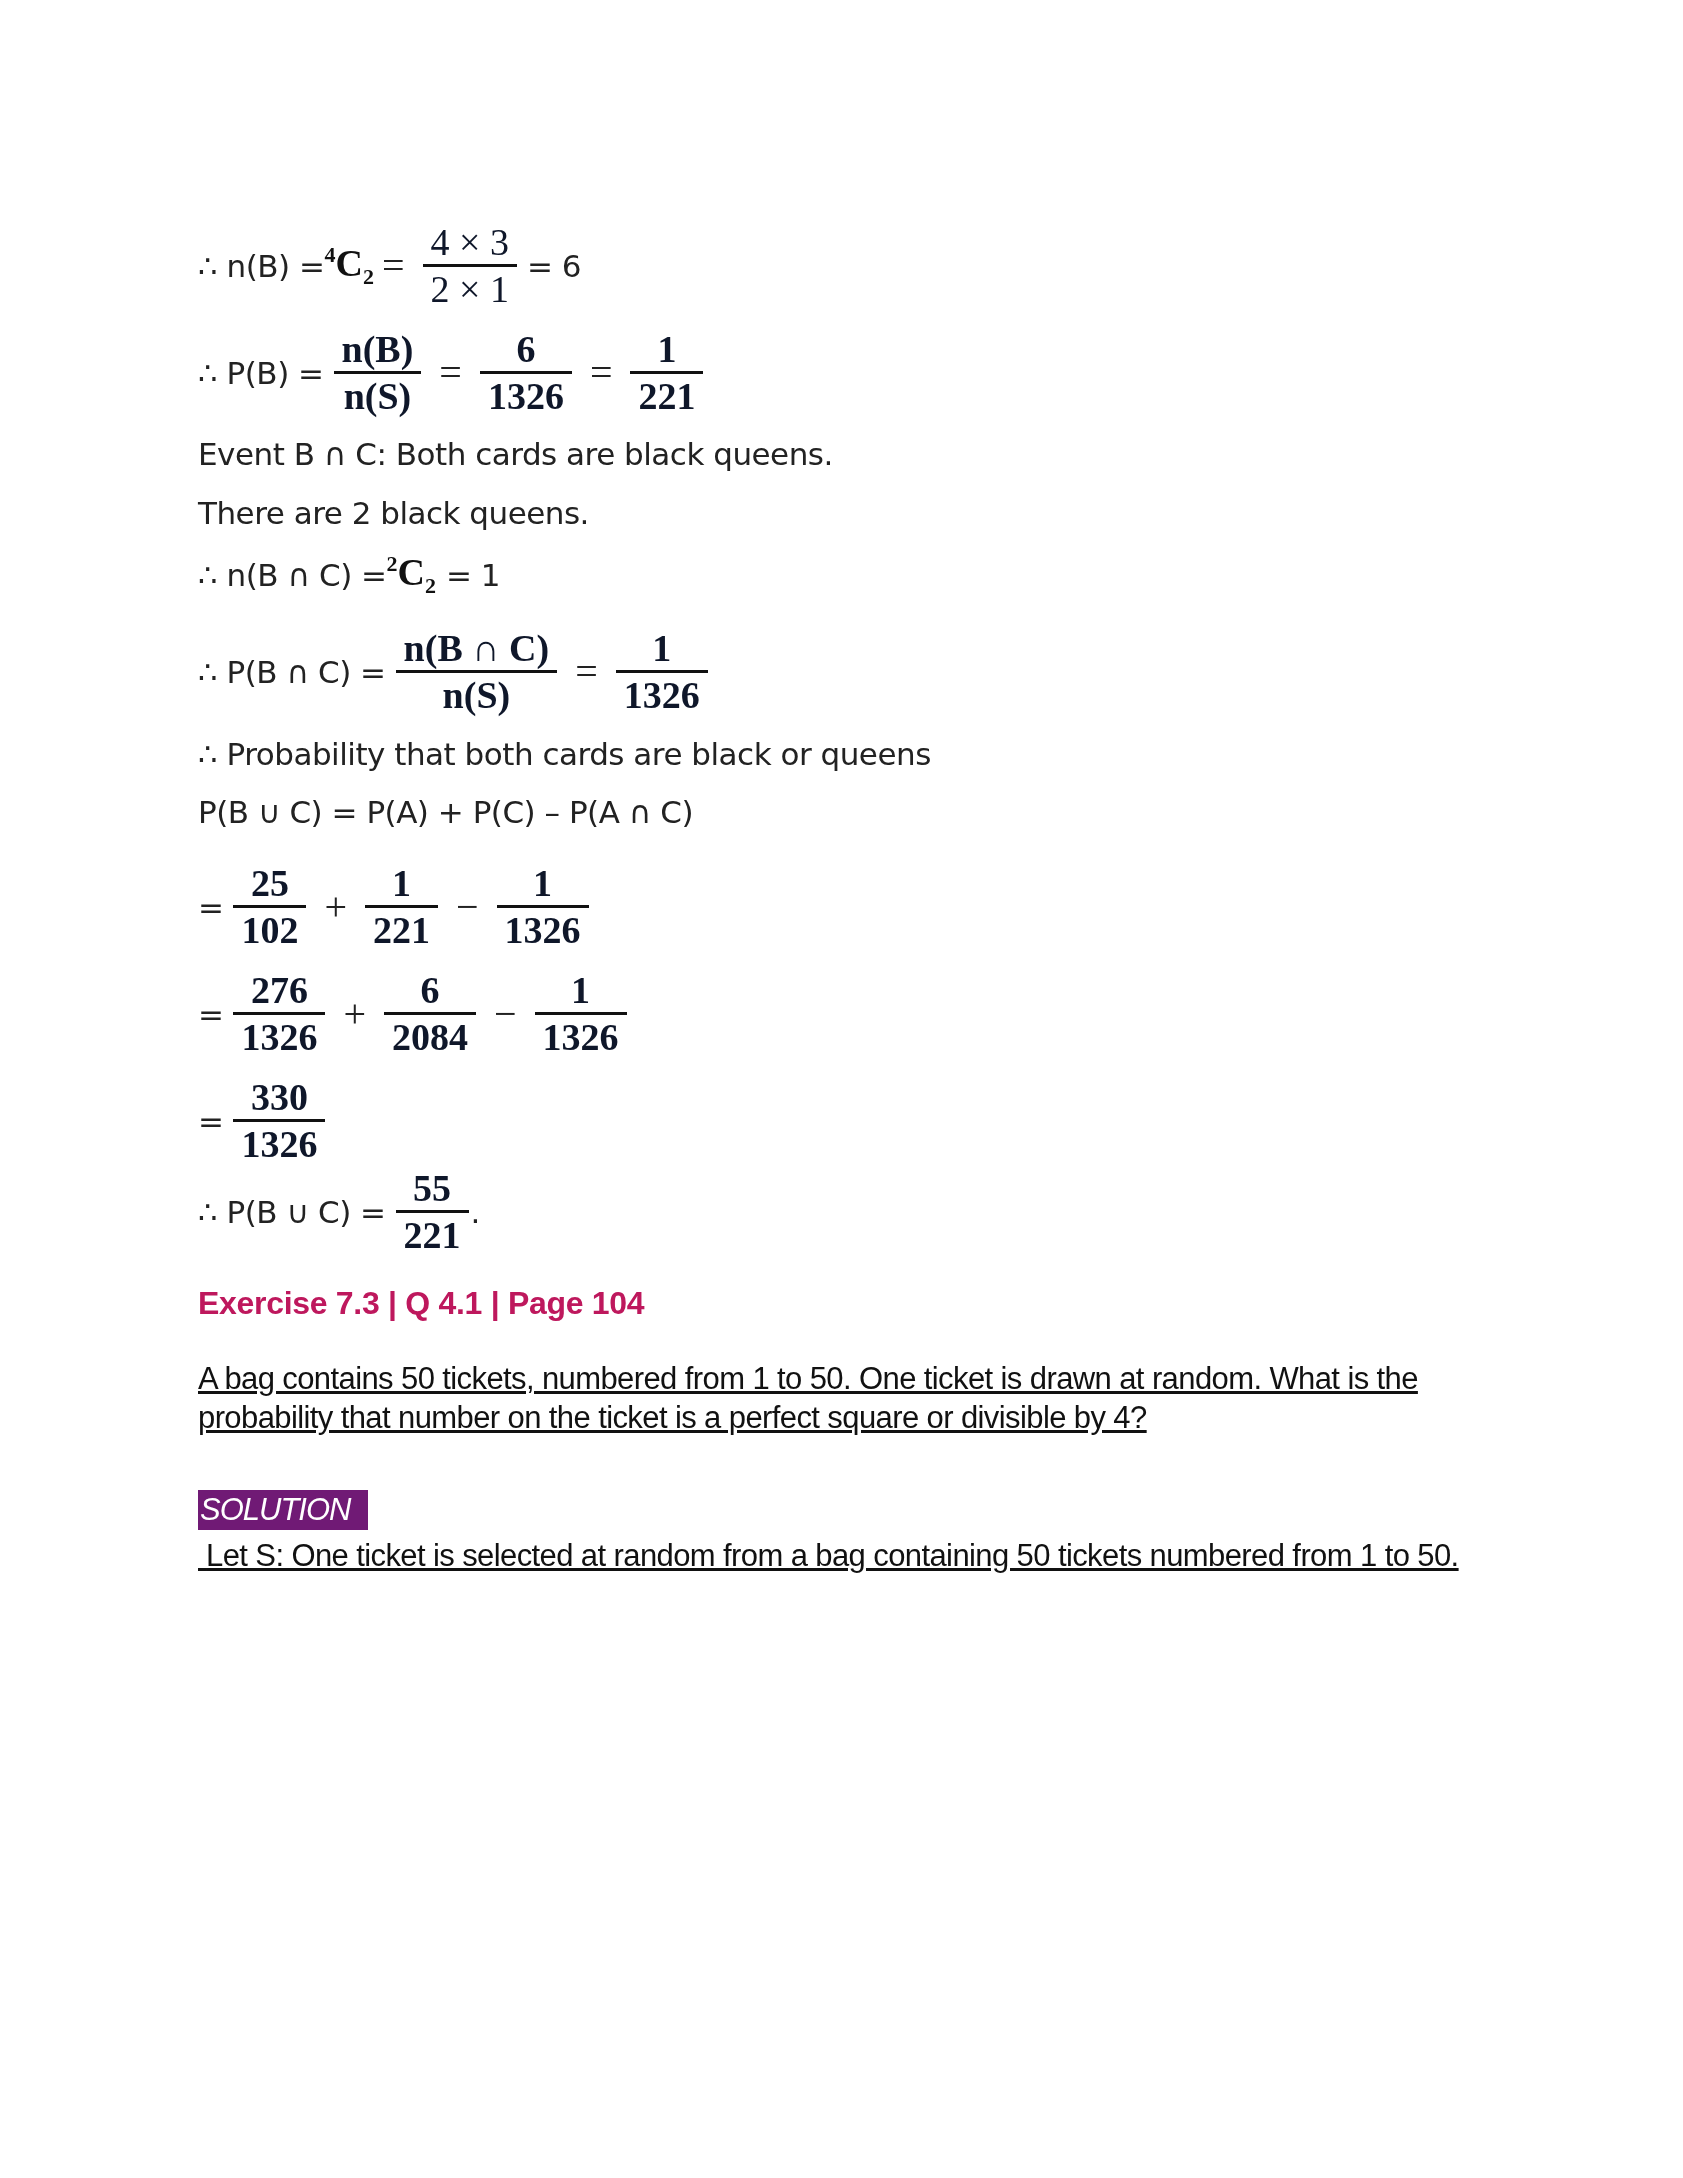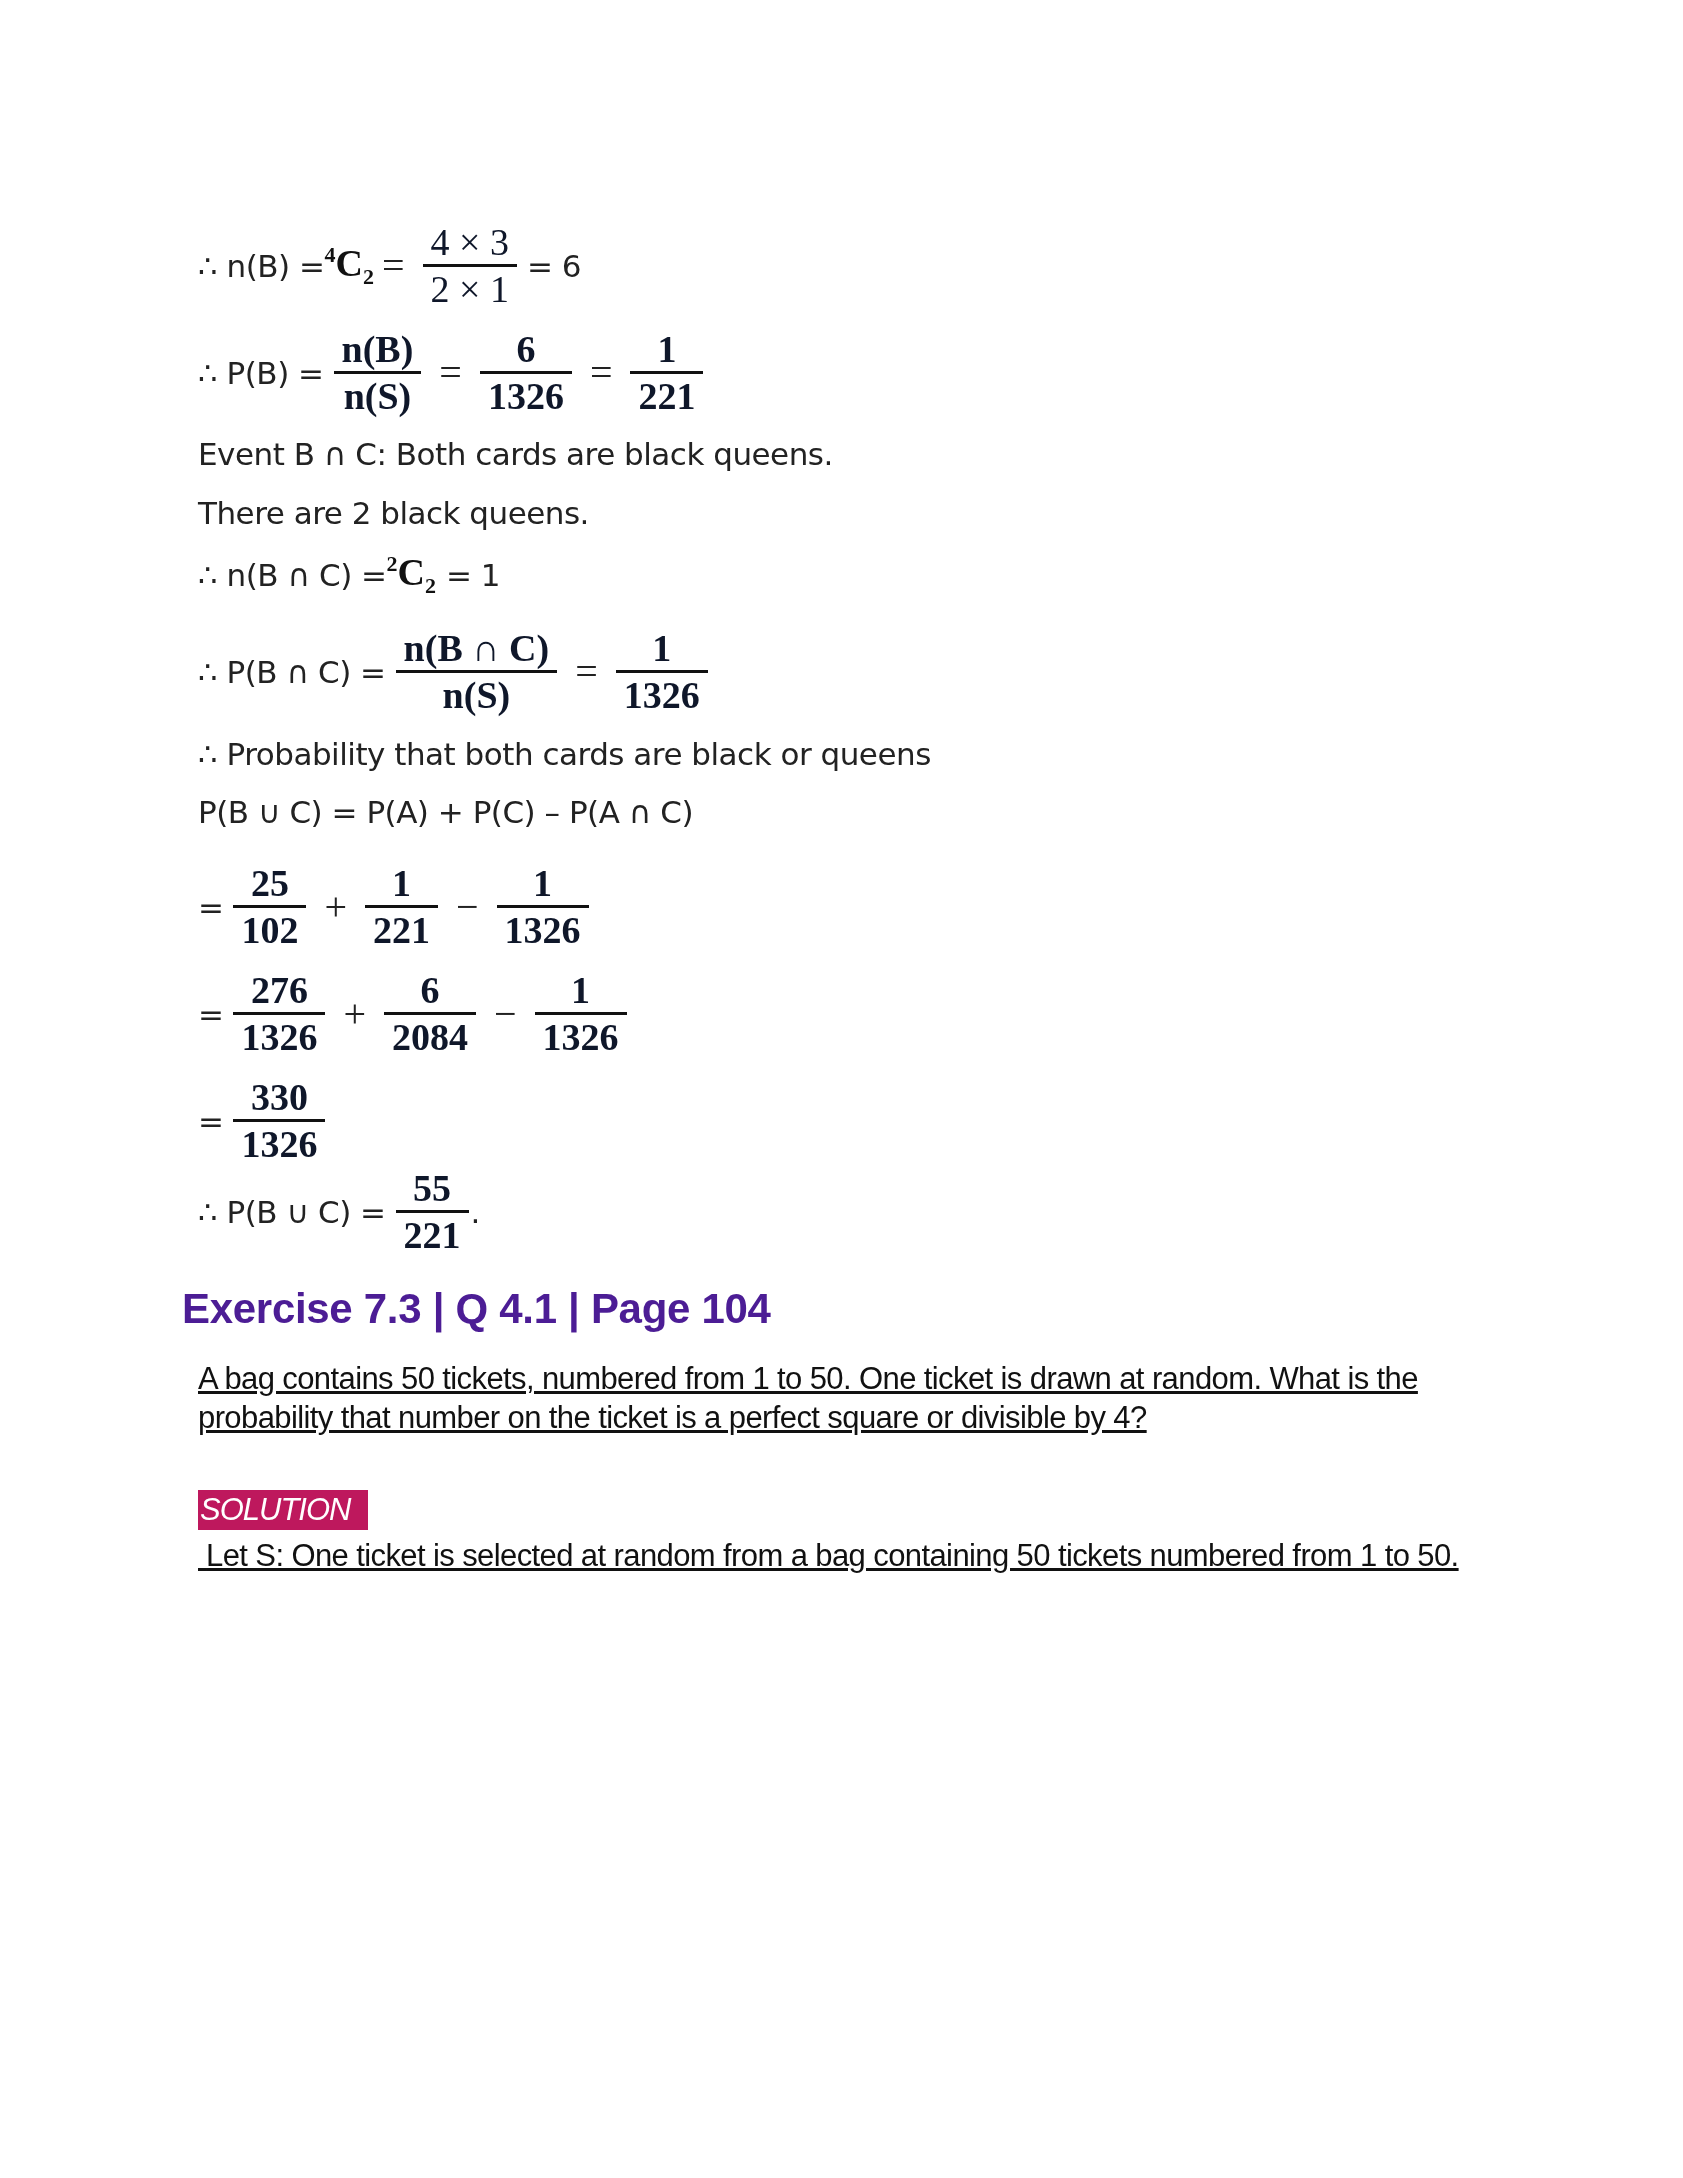--- a/index.html
+++ b/index.html
@@ -6,23 +6,23 @@
   body { width: 1683px; height: 2178px; position: relative; overflow: hidden; color: #111; }
   .line { position: absolute; left: 198px; white-space: nowrap; display: flex; align-items: center; }
   .sans { font-family: "DejaVu Sans", sans-serif; font-size: 31px; color: #222; letter-spacing: -0.5px; }
   .frac { display: inline-flex; flex-direction: column; align-items: center; margin: 0 10px; vertical-align: middle; }
   .frac .num, .frac .den { font-family: "Liberation Serif", serif; font-size: 38px; line-height: 44px; padding: 0 8px; font-weight: bold; color: #0f172a; }
   .frac .bar { height: 3px; background: #111; align-self: stretch; }
   .op { font-family: "Liberation Serif", serif; font-size: 40px; margin: 0 8px; color: #222; }
   .sup { font-size: 22px; vertical-align: 14px; font-family: "Liberation Serif", serif; font-weight: bold; }
   .sub { font-size: 22px; vertical-align: -8px; font-family: "Liberation Serif", serif; font-weight: bold; }
   .bigC { font-family: "Liberation Serif", serif; font-size: 38px; font-weight: bold; }
-  .heading { position: absolute; left: 182px; top: 1285px; font-family: "Liberation Sans", sans-serif; font-weight: bold; font-size: 42px; color: #4c1d95; letter-spacing: -0.3px; }
+  .heading { position: absolute; left: 198px; top: 1285px; font-family: "Liberation Sans", sans-serif; font-weight: bold; font-size: 32px; color: #be185d; letter-spacing: -0.3px; }
   .para { position: absolute; left: 198px; width: 1287px; font-family: "Liberation Sans", sans-serif; font-size: 31px; line-height: 39px; color: #111; letter-spacing: -0.6px; text-decoration: underline; }
-  .solution { position: absolute; left: 198px; top: 1490px; width: 170px; height: 40px; background: #be185d; color: #fff; font-family: "Liberation Sans", sans-serif; font-style: italic; font-size: 31px; line-height: 40px; overflow: hidden; letter-spacing: -1px; padding-left: 2px; box-sizing: border-box; }
+  .solution { position: absolute; left: 198px; top: 1490px; width: 170px; height: 40px; background: #701a75; color: #fff; font-family: "Liberation Sans", sans-serif; font-style: italic; font-size: 31px; line-height: 40px; overflow: hidden; letter-spacing: -1px; padding-left: 2px; box-sizing: border-box; }
 </style>
 </head>
 <body>
 
 <div class="line" style="top:220px;">
   <span class="sans">∴ n(B) =</span>
   <span style="">
     <span class="sup">4</span><span class="bigC">C</span><span class="sub">2</span>
   </span>
   <span class="op">=</span>

